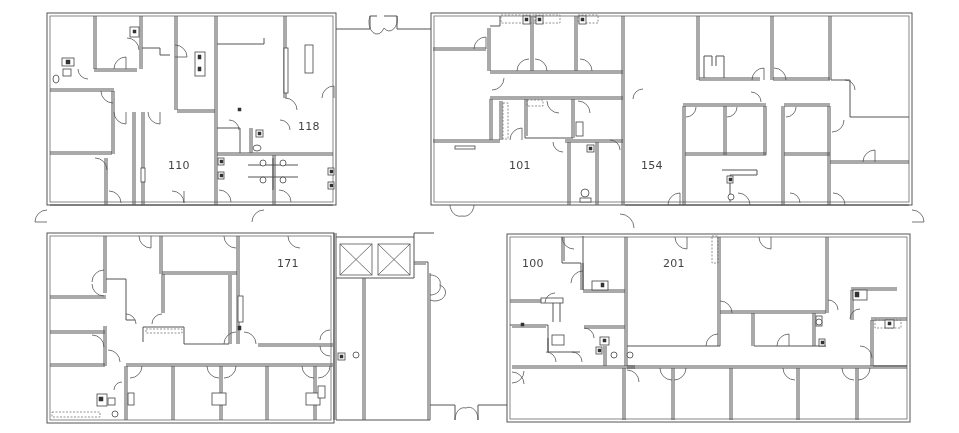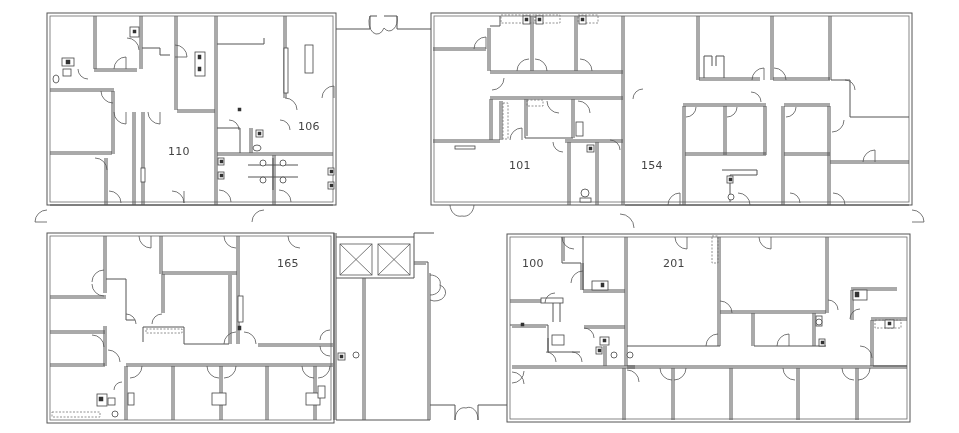--- a/index.html
+++ b/index.html
@@ -353,19 +353,19 @@
     <path class="door" d="M860 346 A12 12 0 0 1 872 358"></path>
     <path class="door" d="M660 368 A12 12 0 0 0 672 380"></path>
     <path class="door" d="M674 380 A12 12 0 0 0 686 368"></path>
     <path class="door" d="M783 368 A12 12 0 0 0 795 380"></path>
     <path class="door" d="M842 368 A12 12 0 0 0 854 380"></path>
     <path class="door" d="M858 380 A12 12 0 0 0 870 368"></path>
     <path class="door" d="M627 370 A12 12 0 0 1 639 382"></path>
   </g>
 </svg>
 
-<div class="room-label" style="left:168px; top:145px;">110</div>
-<div class="room-label" style="left:298px; top:120px;">106</div>
+<div class="room-label" style="left:168px; top:159px;">110</div>
+<div class="room-label" style="left:298px; top:120px;">118</div>
 <div class="room-label" style="left:509px; top:159px;">101</div>
 <div class="room-label" style="left:641px; top:159px;">154</div>
-<div class="room-label" style="left:277px; top:257px;">165</div>
+<div class="room-label" style="left:277px; top:257px;">171</div>
 <div class="room-label" style="left:522px; top:257px;">100</div>
 <div class="room-label" style="left:663px; top:257px;">201</div>
 
 </body></html>

